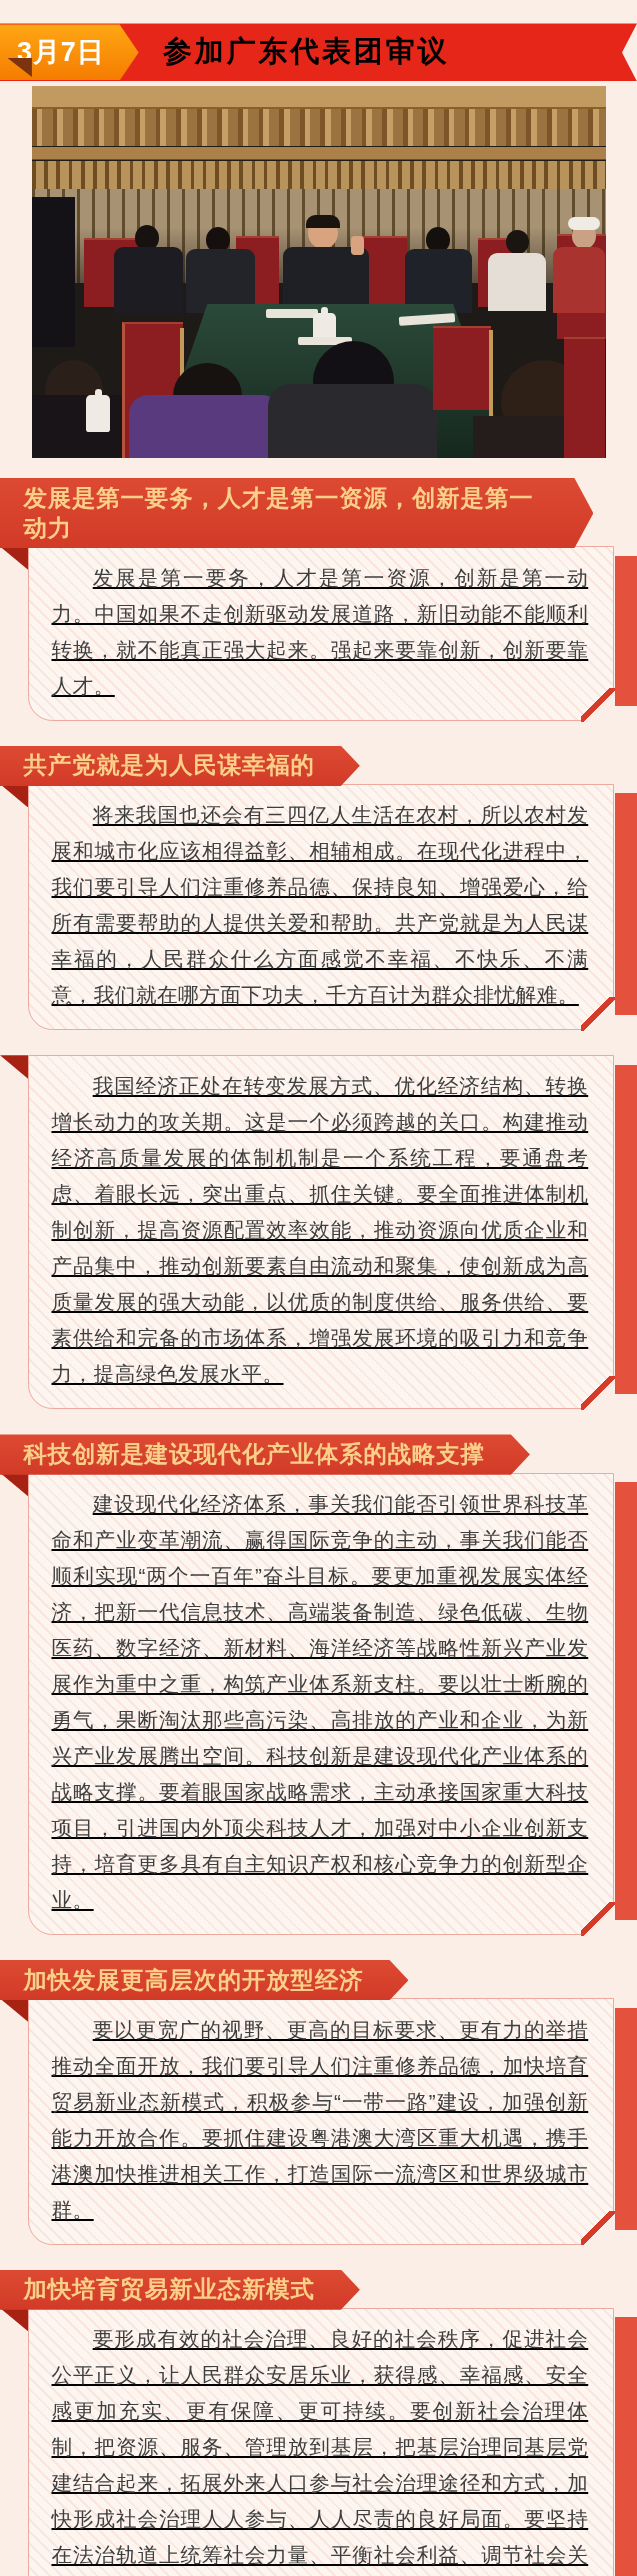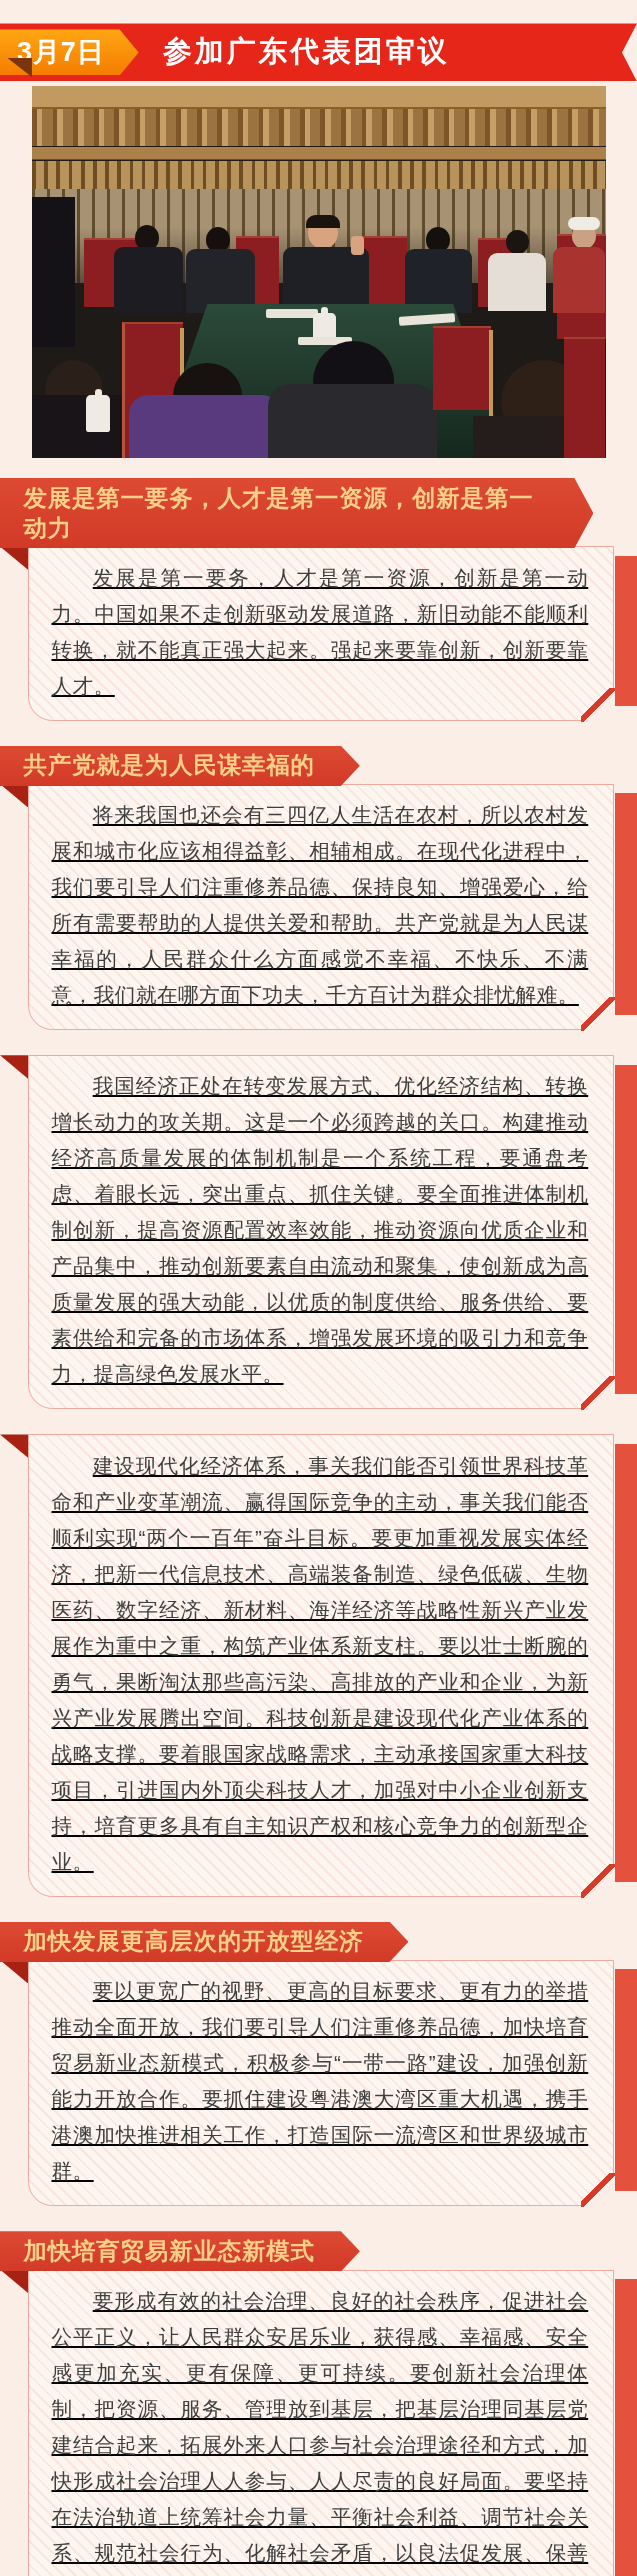--- a/index.html
+++ b/index.html
@@ -8,27 +8,27 @@
     font-family:"Liberation Sans", sans-serif;
     -webkit-font-smoothing:antialiased;
   }
   
   .banner{
     position:relative;margin-top:23.4px;height:58px;background:#e7261a;
     clip-path:polygon(0 0,100% 0,calc(100% - 15px) 50%,100% 100%,0 100%);
     display:flex;align-items:center;
   }
   .badge{
-    height:46px;display:flex;align-items:center;
+    height:56px;display:flex;align-items:center;
     background:linear-gradient(180deg,#ffa714,#f57c00);
     clip-path:polygon(0 0,calc(100% - 19px) 0,100% 50%,calc(100% - 19px) 100%,0 100%);
     padding:0 34px 0 17px;
     color:#fff;font-size:27px;font-weight:bold;letter-spacing:0.9px;
   }
-  .banner-title{margin-left:24.4px;color:#ffffff;font-size:29px;font-weight:bold;letter-spacing:2.8px;}
+  .banner-title{margin-left:24.4px;color:#000000;font-size:29px;font-weight:bold;letter-spacing:2.8px;}
   .banner-fold{
     position:absolute;left:7.5px;top:58px;width:24.4px;height:19px;background:#7c330f;
     clip-path:polygon(0 0,100% 0,100% 100%);
   }
   
   .photo{position:relative;width:574px;height:372px;margin:4.7px 0 0 32px;overflow:hidden;background:#1d1a18;}
   .ph{position:absolute;}
   .ph-wood-top{top:0;left:0;right:0;height:20.6px;background:#c09a61;border-bottom:2.8px solid #8a6028;}
   .ph-frieze{top:23.4px;left:0;right:0;height:37px;
     background:repeating-linear-gradient(90deg,#7c5628 0 4.7px,#c69f66 4.7px 10.3px,#9a7340 10.3px 20.6px);}
@@ -181,20 +181,21 @@
     <div class="strip"></div>
     <div class="fold"></div>
     <div class="box">
       <p>我国经济正处在转变发展方式、优化经济结构、转换增长动力的攻关期。这是一个必须跨越的关口。构建推动经济高质量发展的体制机制是一个系统工程，要通盘考虑、着眼长远，突出重点、抓住关键。要全面推进体制机制创新，提高资源配置效率效能，推动资源向优质企业和产品集中，推动创新要素自由流动和聚集，使创新成为高质量发展的强大动能，以优质的制度供给、服务供给、要素供给和完备的市场体系，增强发展环境的吸引力和竞争力，提高绿色发展水平。</p>
       <div class="cut"></div>
     </div>
   </div>
 </section>
 
 <section class="sec">
+  <div class="ribbon">科技创新是建设现代化产业体系的战略支撑</div>
   <div class="boxwrap">
     <div class="strip"></div>
     <div class="fold"></div>
     <div class="box">
       <p>建设现代化经济体系，事关我们能否引领世界科技革命和产业变革潮流、赢得国际竞争的主动，事关我们能否顺利实现“两个一百年”奋斗目标。要更加重视发展实体经济，把新一代信息技术、高端装备制造、绿色低碳、生物医药、数字经济、新材料、海洋经济等战略性新兴产业发展作为重中之重，构筑产业体系新支柱。要以壮士断腕的勇气，果断淘汰那些高污染、高排放的产业和企业，为新兴产业发展腾出空间。科技创新是建设现代化产业体系的战略支撑。要着眼国家战略需求，主动承接国家重大科技项目，引进国内外顶尖科技人才，加强对中小企业创新支持，培育更多具有自主知识产权和核心竞争力的创新型企业。</p>
       <div class="cut"></div>
     </div>
   </div>
 </section>
 

